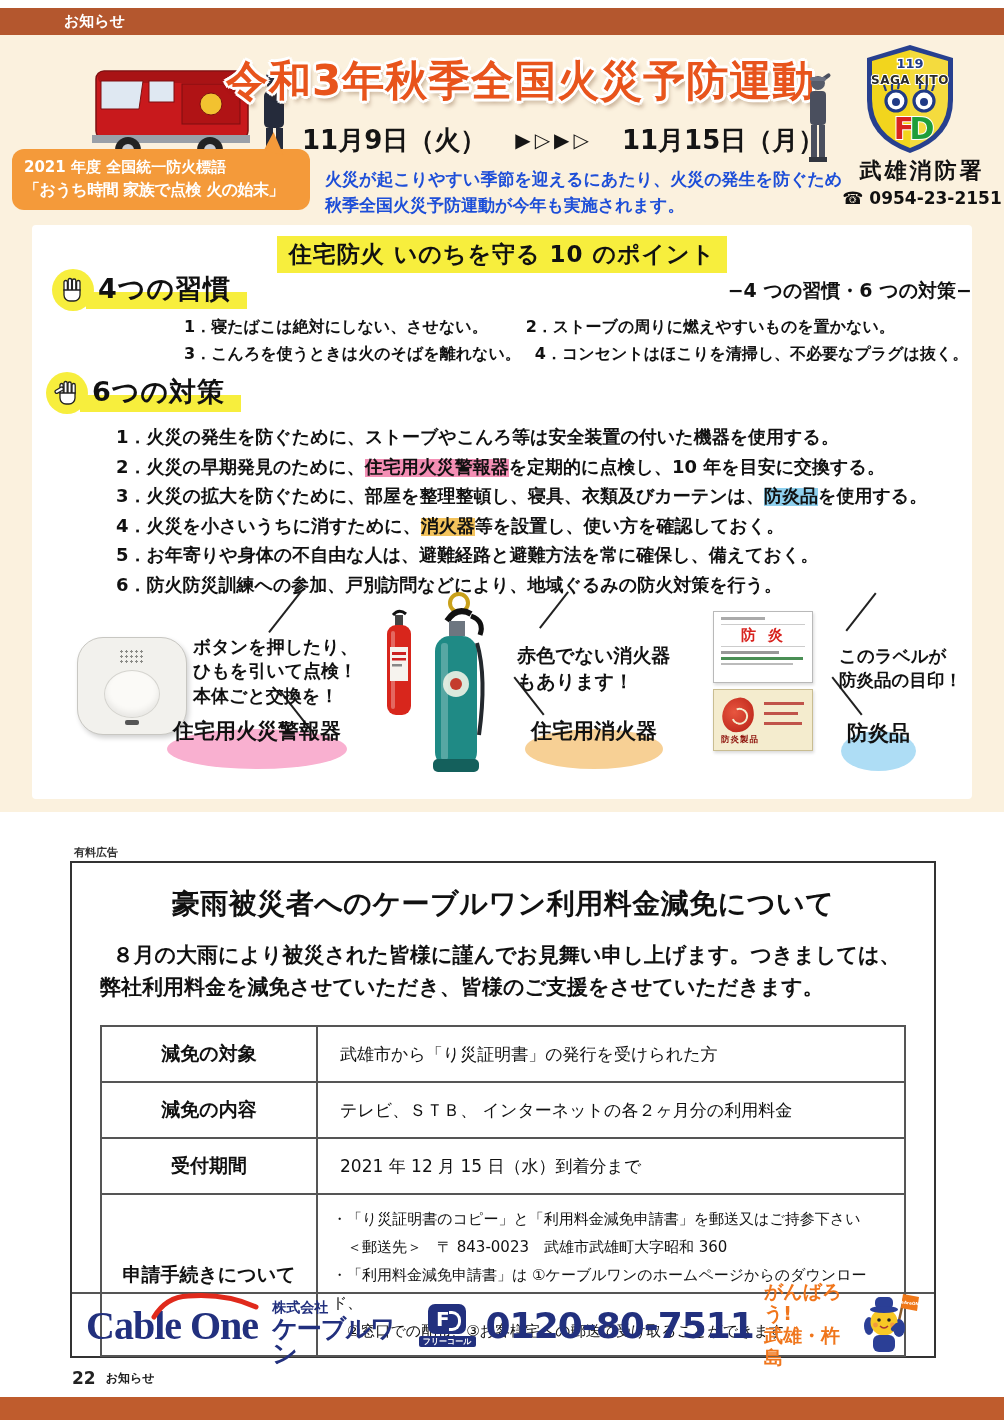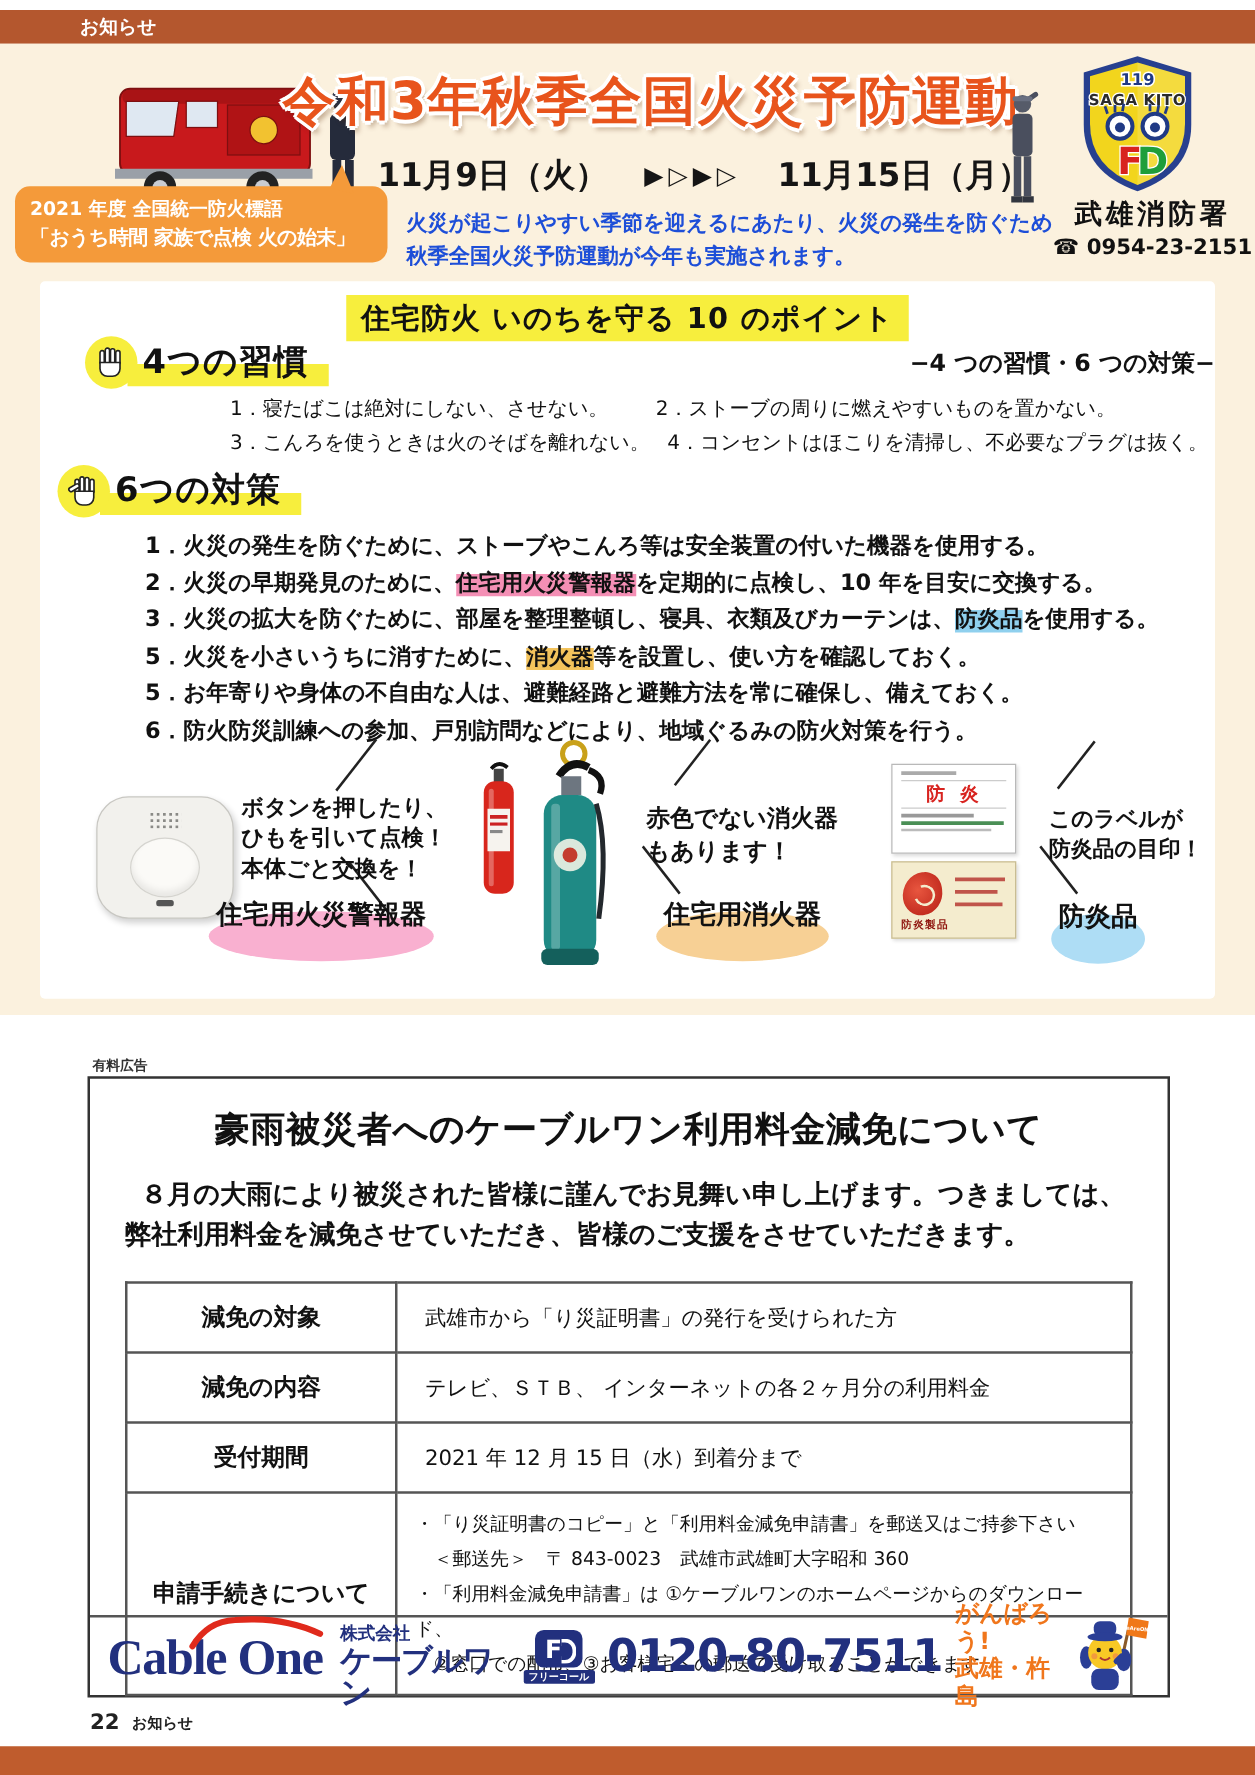--- a/index.html
+++ b/index.html
@@ -36,23 +36,23 @@
   
   .main-box{position:absolute;left:32px;top:190px;width:940px;height:574px;background:#fff;border-radius:4px;}
   .m-title{position:absolute;top:11px;left:0;width:100%;text-align:center;}
   .m-title span{display:inline-block;background:#f7ee3d;font-size:23px;font-weight:900;padding:3px 12px;letter-spacing:1px;}
   .m-sub{position:absolute;top:53px;left:0;width:100%;text-align:right;font-size:19px;font-weight:800;}
   .sec-head{position:absolute;display:flex;align-items:center;}
   .sec-head .hicon{width:42px;height:42px;border-radius:50%;background:#f7ee3d;display:flex;align-items:center;
     justify-content:center;margin-right:-8px;position:relative;z-index:1;}
   .sec-head .stext{font-size:27px;font-weight:900;background:linear-gradient(transparent 54%,#f7ee3d 54%);
     padding:0 16px 2px 12px;letter-spacing:1px;}
-  #habits-head{left:36px;top:44px;align-items:center;}
+  #habits-head{left:20px;top:44px;align-items:center;}
   #measures-head{left:14px;top:147px;}
-  .habits{position:absolute;left:152px;top:88px;font-size:16px;font-weight:400;line-height:27px;color:#111;}
+  .habits{position:absolute;left:152px;top:88px;font-size:16px;font-weight:700;line-height:27px;color:#111;}
   .habit-row{display:flex;gap:38px;white-space:nowrap;}
   .habit-row:nth-child(2){gap:14px;}
   .measures{position:absolute;left:84px;top:197px;font-size:18px;font-weight:800;line-height:29.5px;white-space:nowrap;color:#111;}
   .hl-pink{background:linear-gradient(transparent 15%,#f48fb5 15%);}
   .hl-blue{background:linear-gradient(transparent 15%,#8fd0ee 15%);}
   .hl-orange{background:linear-gradient(transparent 15%,#f3c35c 15%);}
 
   
   .figures{position:absolute;left:0;top:372px;width:100%;height:200px;margin-left:29px;}
   .fig-note{position:absolute;font-size:18px;font-weight:800;line-height:1.35;white-space:pre-line;}
@@ -271,21 +271,21 @@
             <path d="M6 13 h15 v5 a6 6 0 0 1 -6 6 h-3 a6 6 0 0 1 -6 -6 z"></path>
               </g>
             </svg>
         </span>
         <span class="stext">6つの対策</span>
       </div>
       <div class="measures">
           <div><span>1．火災の発生を防ぐために、ストーブやこんろ等は安全装置の付いた機器を使用する。</span></div>
           <div><span>2．火災の早期発見のために、</span><span class="hl-pink">住宅用火災警報器</span><span>を定期的に点検し、10 年を目安に交換する。</span></div>
           <div><span>3．火災の拡大を防ぐために、部屋を整理整頓し、寝具、衣類及びカーテンは、</span><span class="hl-blue">防炎品</span><span>を使用する。</span></div>
-          <div><span>5．火災を小さいうちに消すために、</span><span class="hl-orange">消火器</span><span>等を設置し、使い方を確認しておく。</span></div>
+          <div><span>4．火災を小さいうちに消すために、</span><span class="hl-orange">消火器</span><span>等を設置し、使い方を確認しておく。</span></div>
           <div><span>5．お年寄りや身体の不自由な人は、避難経路と避難方法を常に確保し、備えておく。</span></div>
           <div><span>6．防火防災訓練への参加、戸別訪問などにより、地域ぐるみの防火対策を行う。</span></div>
         </div>
 
       <div class="figures">
         <div id="img-alarm">
           <div class="vent"></div>
           <div class="btn"></div>
           <div class="slot"></div>
         </div>

